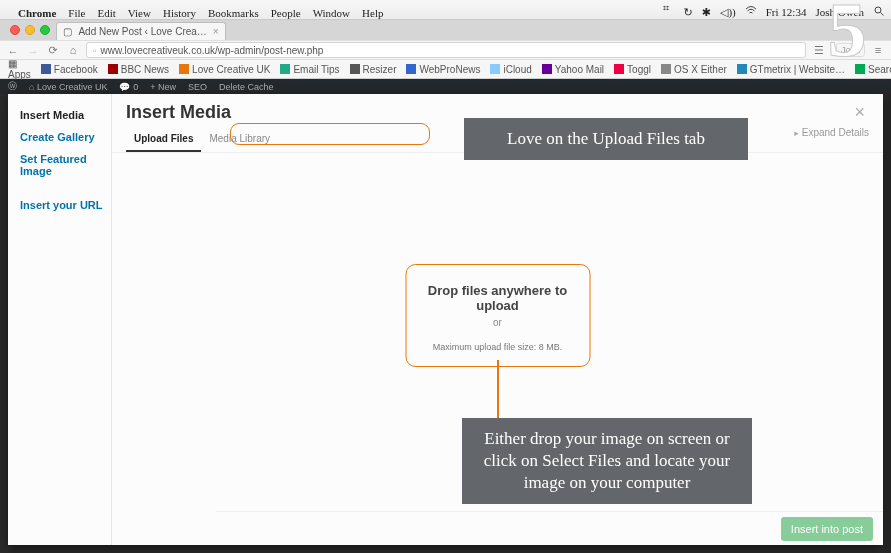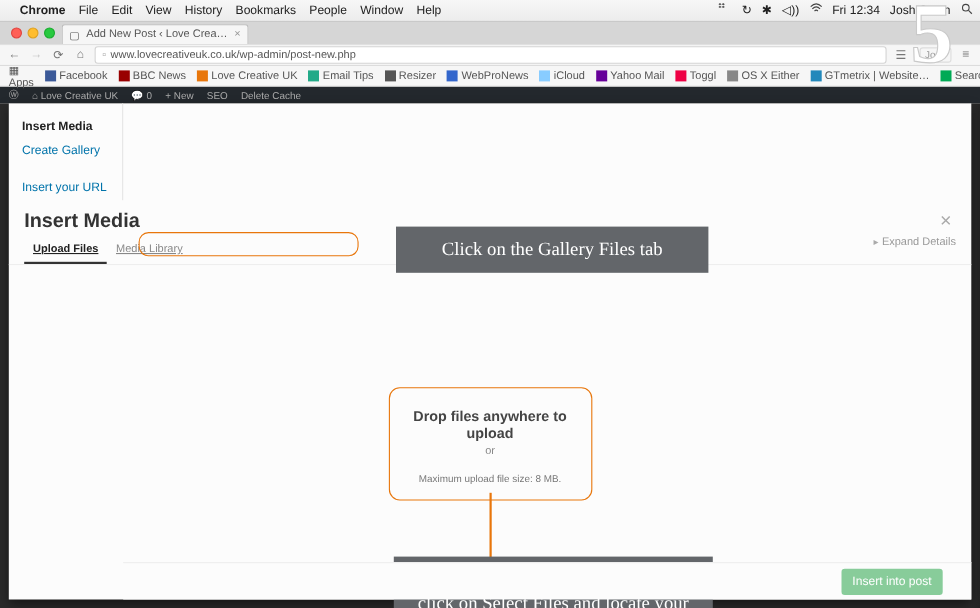--- a/index.html
+++ b/index.html
@@ -1,20 +1,20 @@
 <!DOCTYPE html>
 <html><head>
 <meta charset="utf-8">
 <style>
   * { box-sizing: border-box; margin: 0; padding: 0; }
   html, body { width: 891px; height: 553px; font-family: -apple-system, "Helvetica Neue", Arial, sans-serif; background: #d8d8d8; overflow: hidden; }
   body { position: relative; }
 
   
-  .menubar { height: 20px; background: linear-gradient(#f7f7f7,#ececec); display: flex; align-items: center; font-size: 11px; border-bottom: 1px solid #c9c9c9; padding: 0 6px; gap: 12px; color: #222; }
+  .menubar { height: 20px; background: linear-gradient(#f7f7f7,#ececec); display: flex; align-items: flex-end; font-size: 11px; border-bottom: 1px solid #c9c9c9; padding: 0 6px; gap: 12px; color: #222; font-family: Liberation Serif, serif; }
   .menubar .apple { font-size: 12px; }
   .menubar .appname { font-weight: bold; }
   .menubar .right { margin-left: auto; display: flex; align-items: center; gap: 9px; font-size: 11px; }
   .menubar .right svg { width: 12px; height: 12px; }
 
   
   .chrome-window { position: relative; }
   .tabbar { height: 20px; background: #d6d6d6; display: flex; align-items: flex-end; padding-left: 4px; }
   .traffic { display: flex; gap: 5px; align-items: center; height: 100%; padding: 0 6px; }
   .traffic .dot { width: 10px; height: 10px; border-radius: 50%; }
@@ -33,32 +33,32 @@
   
   .wp-admin-bar { height: 15px; background: #23282d; color: #aaa; display: flex; align-items: center; gap: 12px; font-size: 9px; padding: 0 8px; }
 
   
   .scene { position: relative; height: 459px; background: #2a2a2a; }
 
   
   .big5 { position: absolute; top: -14px; right: 4px; width: 80px; pointer-events: none; }
 
   
-  .modal { position: absolute; top: 0; left: 8px; right: 8px; bottom: 8px; background: #fcfcfc; box-shadow: 0 4px 10px rgba(0,0,0,0.5); display: flex; flex-direction: column; }
+  .modal { position: absolute; top: 0; left: 8px; right: 8px; bottom: 8px; background: #fcfcfc; box-shadow: 0 4px 10px rgba(0,0,0,0.5); display: flex; }
   .modal .sidebar { width: 104px; border-right: 1px solid #e5e5e5; padding: 10px 0 0 12px; font-size: 11px; }
-  .sidebar .item { padding: 5px 0; color: #0073aa; cursor: pointer; }
+  .sidebar .item { padding: 5px 0; color: #0073aa; cursor: pointer; font-weight: bold; }
   .sidebar .item.active { color: #222; font-weight: bold; font-size: 11px; }
   .sidebar .sep { height: 12px; }
 
   .main { flex: 1; position: relative; display: flex; flex-direction: column; }
   .main .header { padding: 8px 14px 0 14px; display:flex; align-items:flex-start; }
   .main .title { font-size: 18px; font-weight: 600; color: #333; }
   .close-x { margin-left: auto; font-size: 18px; color: #aaa; cursor: pointer; padding: 0 4px; }
   .tabs { display: flex; gap: 0; padding: 6px 14px 0 14px; font-size: 10px; border-bottom: 1px solid #eee; position: relative; }
-  .tabs .tabbtn { padding: 4px 8px 6px 8px; color: #888; cursor: pointer; text-decoration: underline; }
+  .tabs .tabbtn { padding: 4px 8px 6px 8px; color: #888; cursor: pointer; }
   .tabs .tabbtn.active { color: #222; border-bottom: 2px solid #333; font-weight: 600; }
   .expand { position: absolute; right: 14px; top: 4px; font-size: 10px; color: #999; text-align: center; }
   .expand::before { content: "▸"; font-size: 9px; margin-right: 3px; color: #aaa; }
 
   
   .upload-pill {
     position: absolute; border: 1.5px solid #e8760b; border-radius: 9px;
     left: 118px; top: 29px; width: 200px; height: 22px; pointer-events: none;
   }
 
@@ -77,21 +77,21 @@
 
   
   .callout {
     position: absolute; background: #63666a; color: #fff;
     font-family: Georgia, 'Times New Roman', serif;
     font-size: 17px; padding: 10px 18px; text-align: center; line-height: 1.3;
   }
   .callout.c1 { left: 352px; top: 24px; width: 284px; }
   .callout.c2 { left: 350px; top: 324px; width: 290px; padding: 10px 14px; }
 
-  .footerbar { position: absolute; bottom: 0; left: 104px; right: 0; height: 34px; border-top: 1px solid #eee; background: #fcfcfc; display: flex; align-items: center; justify-content: flex-end; padding-right: 26px; }
+  .footerbar { position: absolute; bottom: 0; left: 104px; right: 0; height: 34px; border-top: 1px solid #eee; background: #fcfcfc; display: flex; align-items: center; justify-content: flex-end; padding-right: 10px; }
   .insertbtn { background: #74c48a; color: #fff; font-size: 11px; padding: 6px 10px; border-radius: 3px; opacity: .85; cursor: pointer; }
 
   .shadow-right { position:absolute; top:0; bottom:0; right:0; width:8px; background:linear-gradient(to right, rgba(0,0,0,0), rgba(0,0,0,0.15)); }
 </style>
 </head>
 <body>
 
 <div class="menubar">
   <span class="apple"></span>
   <span class="appname">Chrome</span>
@@ -215,20 +215,21 @@
     <span>SEO</span>
     <span>Delete Cache</span>
   </div>
 
   <div class="scene">
 
     <div class="modal">
       <div class="sidebar">
         <div class="item active">Insert Media</div>
         <div class="item">Create Gallery</div>
+        <div class="item">Set Featured Image</div>
         <div class="sep"></div>
         <div class="item">Insert your URL</div>
       </div>
 
       <div class="main">
         <div class="header">
           <div class="title">Insert Media</div>
           <div class="close-x">×</div>
         </div>
         <div class="tabs">
@@ -239,21 +240,21 @@
 
         <div class="upload-pill"></div>
 
         <div class="dropzone">
           <div class="msg">Drop files anywhere to upload</div>
           <div class="or">or</div>
           <div class="max">Maximum upload file size: 8 MB.</div>
         </div>
         <div class="connector"></div>
 
-        <div class="callout c1">Click on the Gallery Files tab</div>
+        <div class="callout c1">Love on the Upload Files tab</div>
         <div class="callout c2">Either drop your image on screen or click on Select Files and locate your image on your computer</div>
 
         <div class="footerbar">
           <div class="insertbtn">Insert into post</div>
         </div>
       </div>
     </div>
 
     <div class="shadow-right"></div>
   </div>

